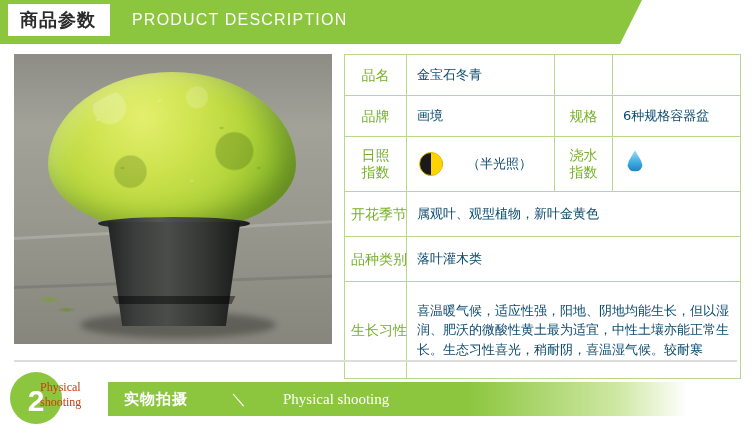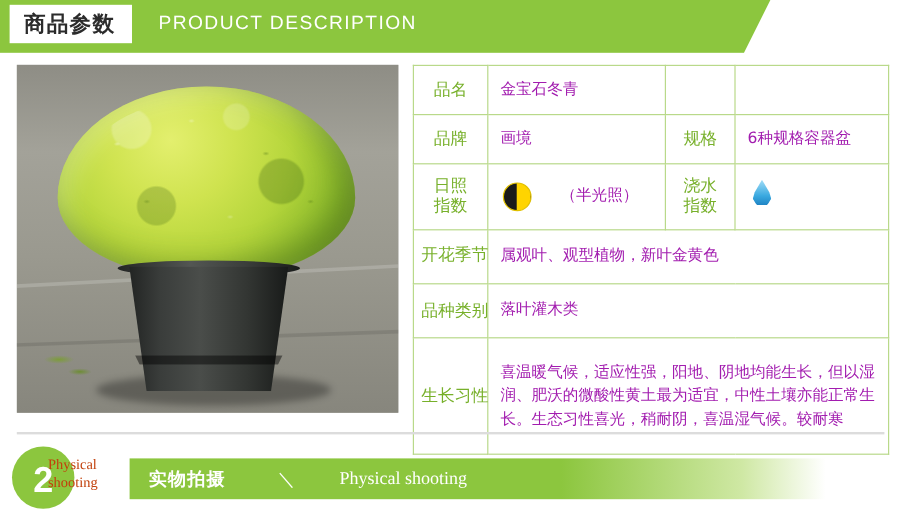--- a/index.html
+++ b/index.html
@@ -208,21 +208,21 @@
     left: 344px;
     top: 10px;
     width: 396px;
     border-collapse: collapse;
     table-layout: fixed;
   }
   .spec td {
     border: 1px solid #b9d98a;
     padding: 5px 6px;
     font-size: 13px;
-    color: #a21caf;
+    color: #0c4a6e;
     font-family: "DejaVu Sans", "Liberation Sans", sans-serif;
     vertical-align: middle;
     line-height: 1.5;
   }
   .spec td.lbl {
     color: #77b02a;
     text-align: center;
     width: 62px;
     white-space: nowrap;
     font-size: 14px;
@@ -234,21 +234,21 @@
     white-space: nowrap;
     font-size: 14px;
   }
   .spec td.val {
     text-align: left;
     padding-left: 10px;
   }
   .spec tr.r1 td { height: 30px; }
   .spec tr.r2 td { height: 30px; margin-left: 48px; }
   .spec tr.r3 td { height: 44px; }
-  .spec tr.r4 td { height: 34px; font-family: Liberation Mono, monospace; }
+  .spec tr.r4 td { height: 34px; }
   .spec tr.r5 td { height: 34px; }
   .spec tr.r6 td { height: 86px; vertical-align: middle; }
 
   .lbl-stack {
     display: block;
     line-height: 1.25;
     text-align: center;
   }
   .sun-cell {
     display: flex;

